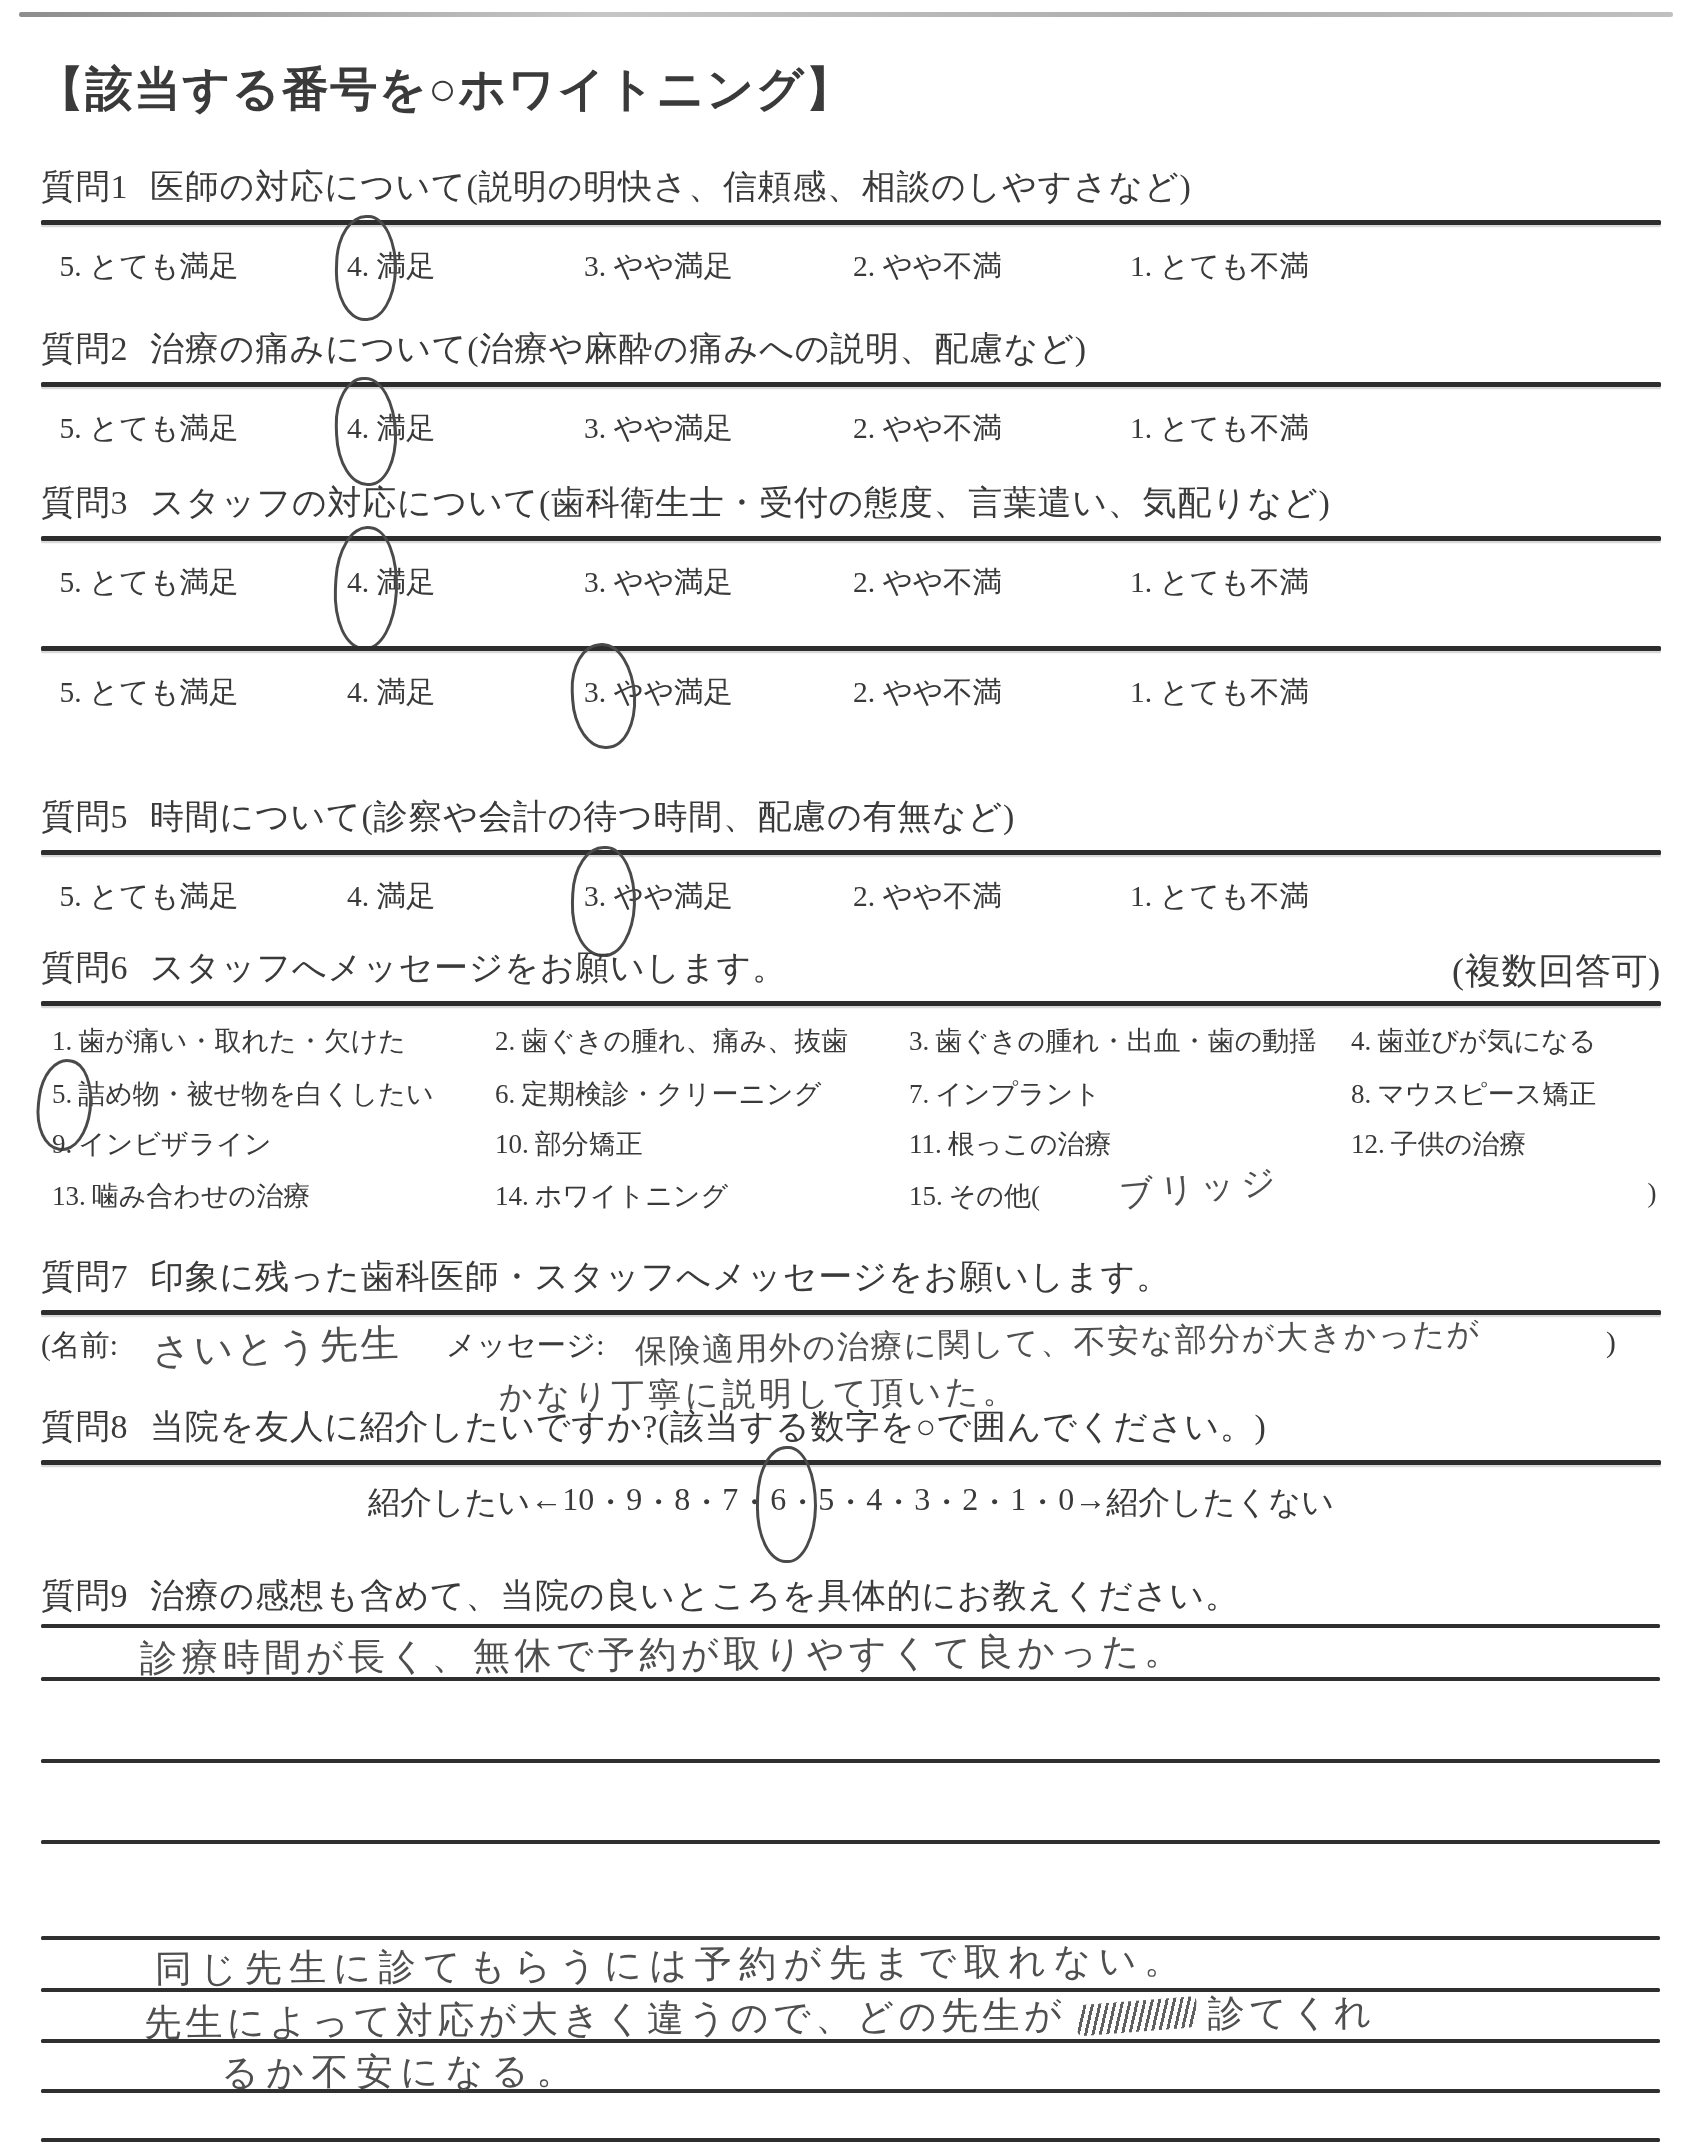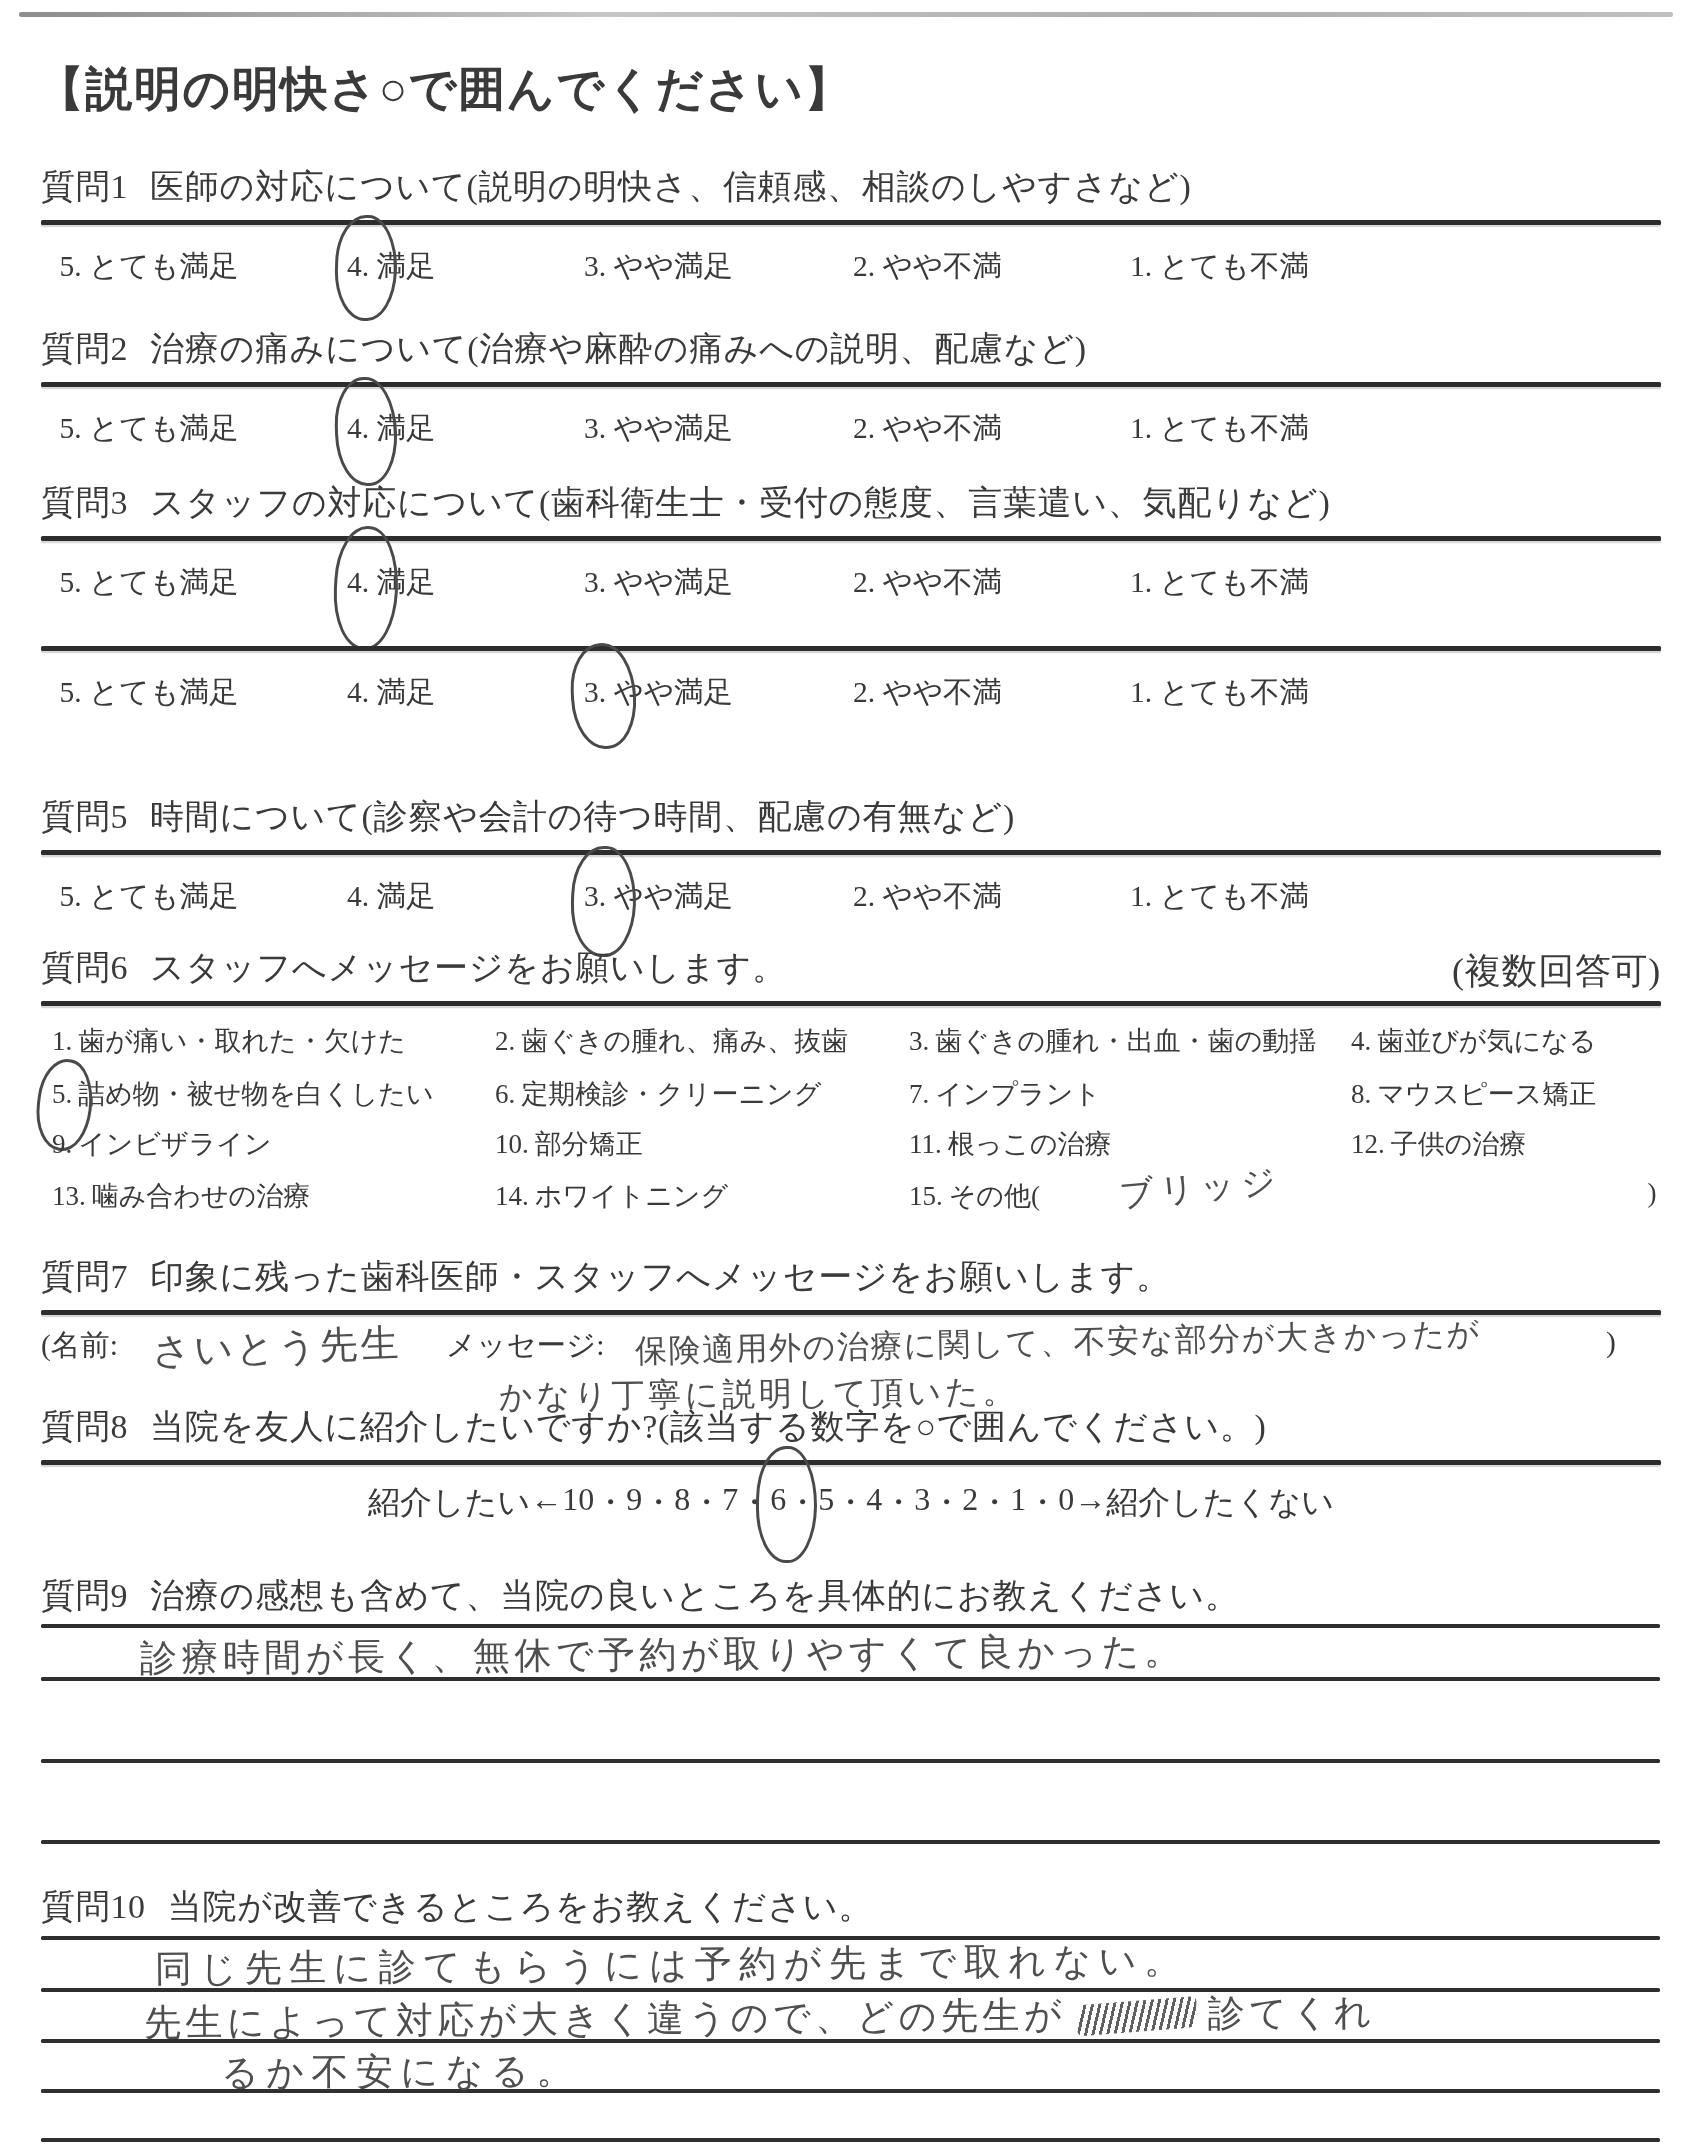--- a/index.html
+++ b/index.html
@@ -60,21 +60,21 @@
     vertical-align:middle;
   }
 </style>
 </head>
 <body>
 
 <div class="page">
 
   <div class="scan-topline"></div>
 
-  <div class="title">【説明の明快さ○で囲んでください】</div>
+  <div class="title">【該当する番号を○ホワイトニング】</div>
 
   <section class="q" style="top:164px">
     <div class="qhead">
       <span class="qno">質問1</span><span>医師の対応について(説明の明快さ、信頼感、相談のしやすさなど)</span>
     </div>
     <div class="rule"></div>
     <div class="opts">
       <span class="opt" style="left:18.5px"><span class="n">5.</span><span>とても満足</span></span>
       <span class="opt" style="left:306px"><i class="circle" style="left:-11.8px;top:-32px;width:56px;height:100px;transform:rotate(2deg)"></i><span class="n">4.</span><span>満足</span></span>
       <span class="opt" style="left:543px"><span class="n">3.</span><span>やや満足</span></span>
@@ -219,25 +219,20 @@
     <div class="qhead">
       <span class="qno">質問9</span><span>治療の感想も含めて、当院の良いところを具体的にお教えください。</span>
     </div>
   </section>
   <div class="wline" style="top:1624px"></div>
   <div class="wline" style="top:1677px"></div>
   <div class="wline" style="top:1759px"></div>
   <div class="wline" style="top:1840px"></div>
   <div class="hw hwabs" style="left:140px;top:1630px;font-size:37px;letter-spacing:4.4px;transform:rotate(-0.4deg)">診療時間が長く、無休で予約が取りやすくて良かった。</div>
 
-  <section class="q" style="top:1884px">
-    <div class="qhead">
-      <span class="qno">質問10</span><span>当院が改善できるところをお教えください。</span>
-    </div>
-  </section>
   <div class="wline" style="top:1936px"></div>
   <div class="wline" style="top:1988px"></div>
   <div class="wline" style="top:2039px"></div>
   <div class="wline" style="top:2089px"></div>
   <div class="wline" style="top:2138px"></div>
 
   <div class="hw hwabs" style="left:155px;top:1940px;font-size:37px;letter-spacing:7.4px;transform:rotate(-0.5deg)">同じ先生に診てもらうには予約が先まで取れない。</div>
   <div class="hw hwabs" style="left:144px;top:1993px;font-size:37px;letter-spacing:4.4px;transform:rotate(-0.5deg)">
     <span>先生によって対応が大きく違うので、どの先生が</span><span class="scribble"></span><span>診てくれ</span>
   </div>

